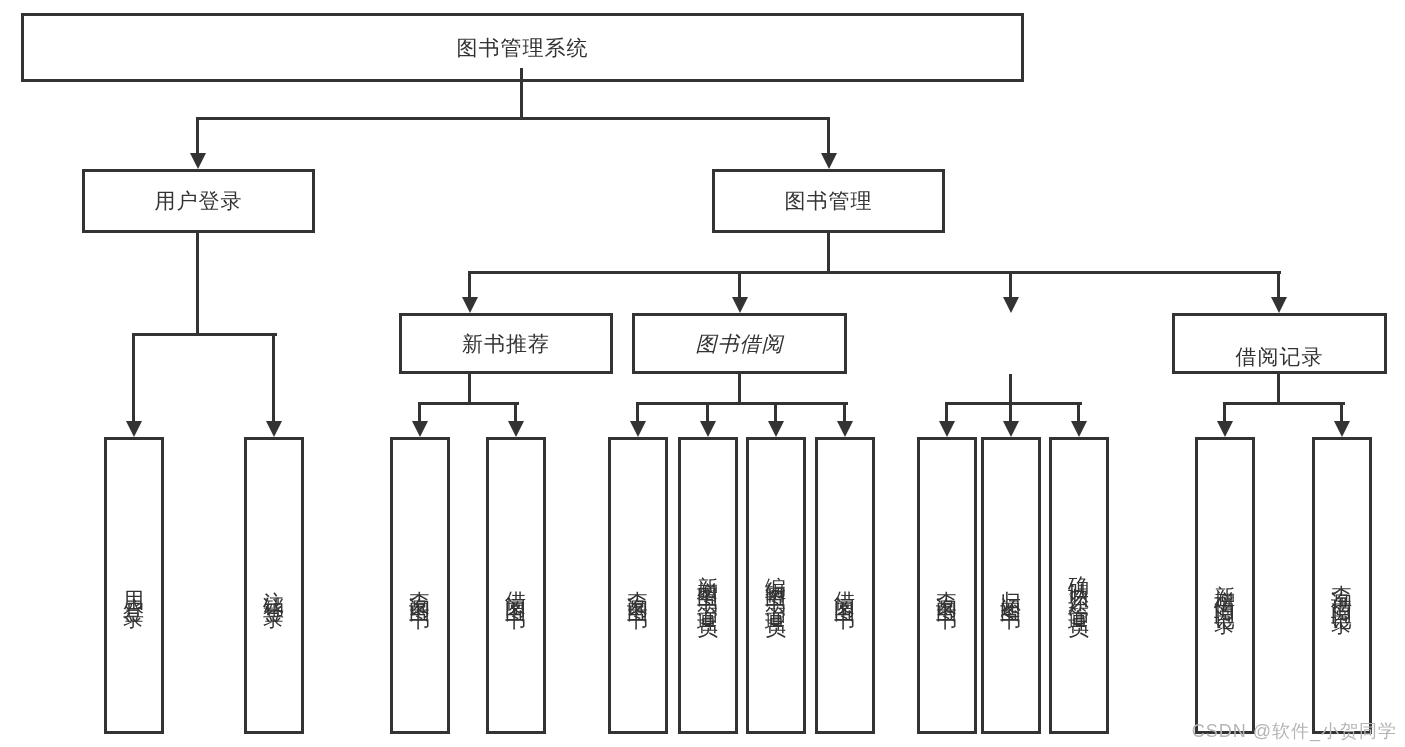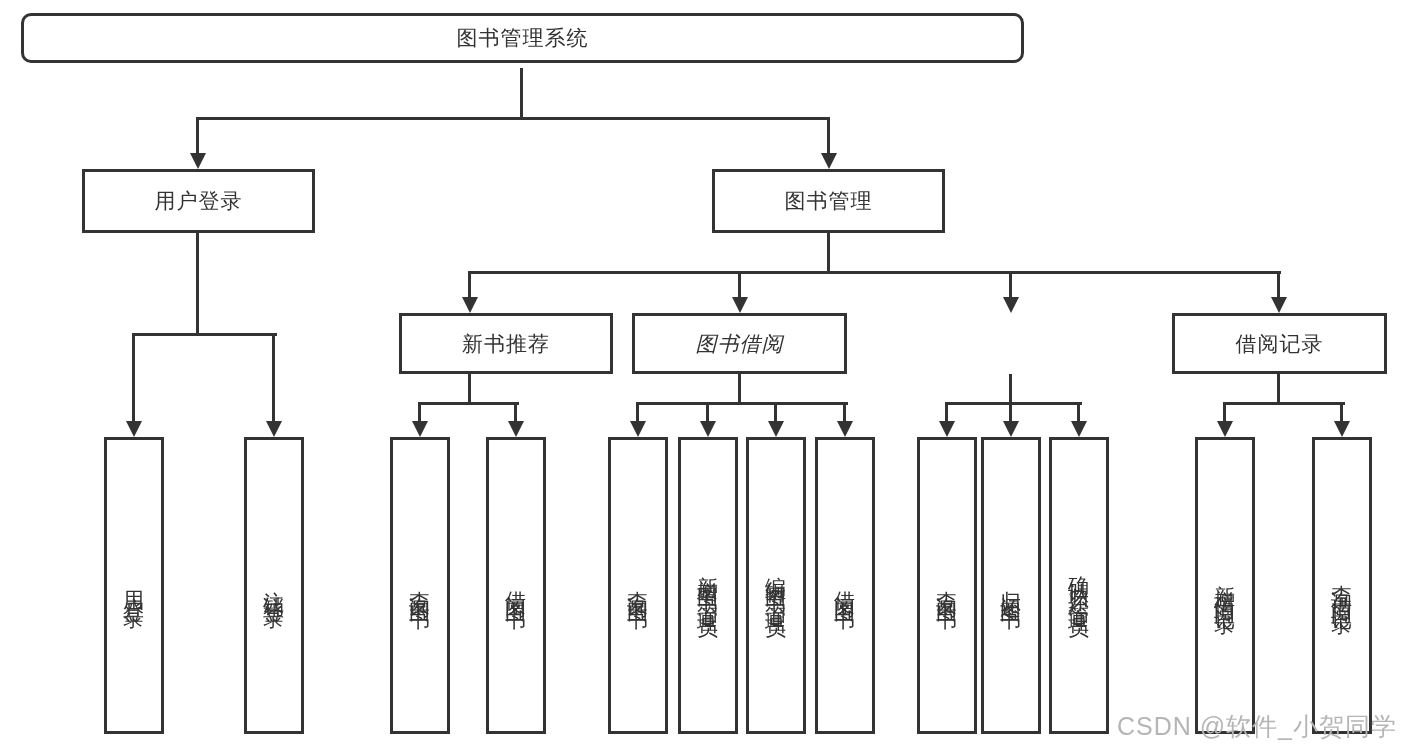--- a/index.html
+++ b/index.html
@@ -53,33 +53,33 @@
     width: 0;
     height: 0;
     border-left: 8px solid transparent;
     border-right: 8px solid transparent;
     border-top: 16px solid var(--line);
   }
   .watermark {
     position: absolute;
     right: 8px;
     bottom: 4px;
-    font-size: 25px;
+    font-size: 18px;
     color: var(--watermark);
     letter-spacing: 1px;
     z-index: 10;
     white-space: nowrap;
   }
 </style>
 </head>
 <body>
 
 <div class="stage">
 
-  <div class="node" style="left:21px; top:13px; width:1003px; height:50px;border-radius:10px;">
+  <div class="node" style="left:21px; top:13px; width:1003px; height:69px;">
     <span>图书管理系统</span>
   </div>
 
   <div class="vline" style="left:520px; top:68px; height:51px;"></div>
   <div class="hline" style="left:196px; top:117px; width:634px;"></div>
   <div class="vline" style="left:196px; top:117px; height:40px;"></div>
   <div class="vline" style="left:827px; top:117px; height:40px;"></div>
   <div class="arrow" style="left:190px; top:153px;"></div>
   <div class="arrow" style="left:821px; top:153px;"></div>
 
@@ -107,21 +107,21 @@
   <div class="arrow" style="left:732px; top:297px;"></div>
   <div class="arrow" style="left:1003px; top:297px;"></div>
   <div class="arrow" style="left:1271px; top:297px;"></div>
 
   <div class="node" style="left:363px; top:313px; width:214px; height:61px;margin-left:36px;">
     <span>新书推荐</span>
   </div>
   <div class="node" style="left:632px; top:313px; width:215px; height:61px;font-style:italic;">
     <span>图书借阅</span>
   </div>
-  <div class="node" style="left:1172px; top:313px; width:215px; height:61px;">
+  <div class="node" style="left:1172px; top:313px; width:215px; height:61px;align-items:flex-end;">
     <span>借阅记录</span>
   </div>
 
   <div class="vline" style="left:468px; top:374px; height:31px;"></div>
   <div class="hline" style="left:418px; top:402px; width:101px;"></div>
   <div class="vline" style="left:418px; top:402px; height:21px;"></div>
   <div class="vline" style="left:514px; top:402px; height:21px;"></div>
   <div class="arrow" style="left:412px; top:421px;"></div>
   <div class="arrow" style="left:508px; top:421px;"></div>
 

